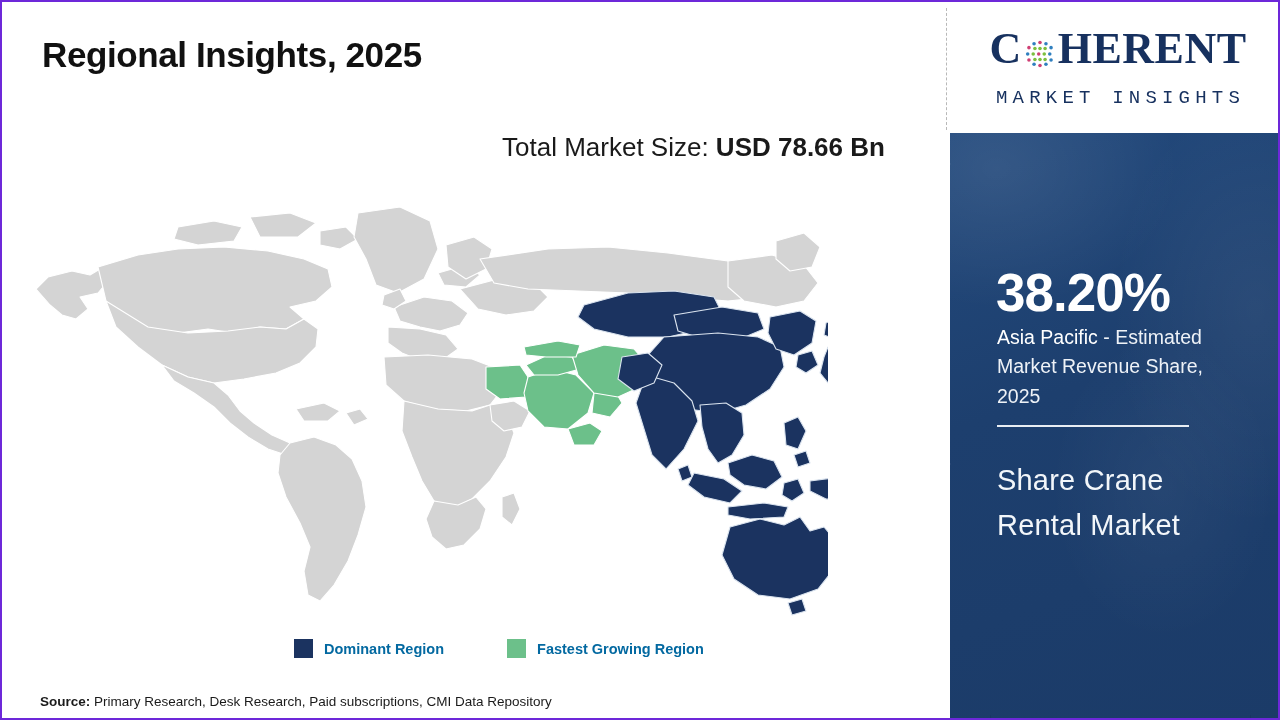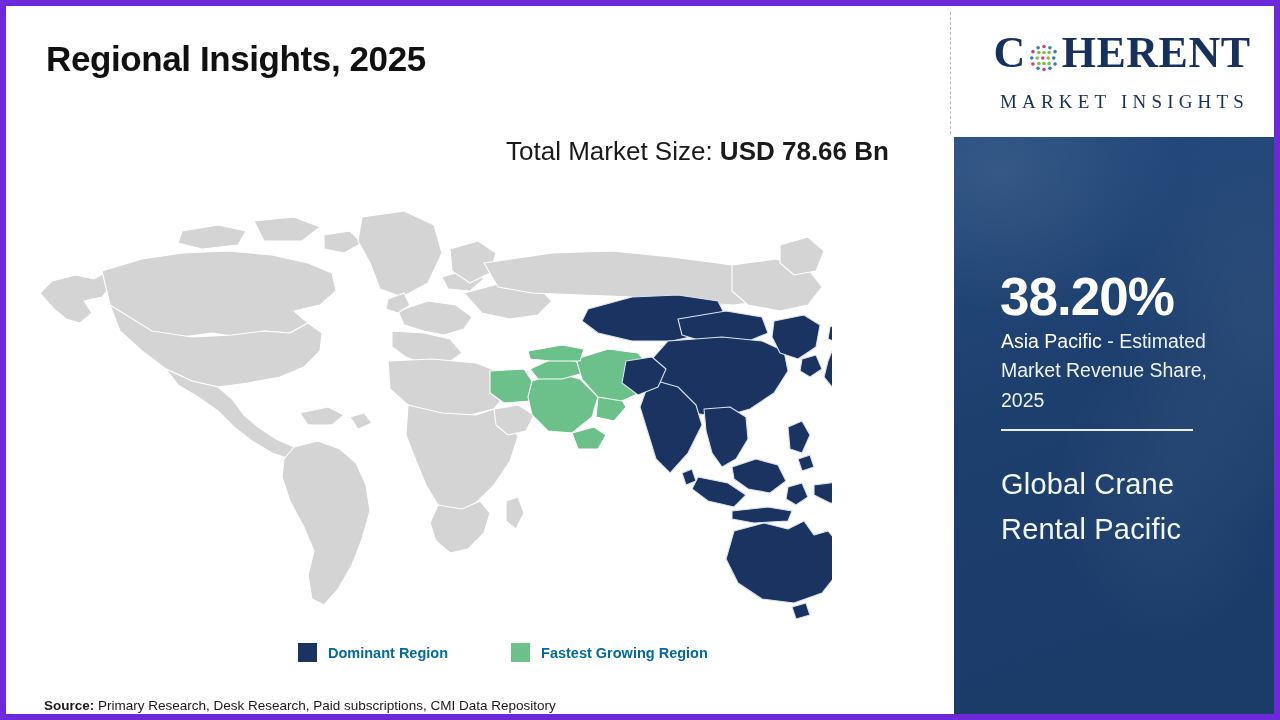--- a/index.html
+++ b/index.html
@@ -6,21 +6,21 @@
   html, body {
     width: 1280px; height: 720px;
     background: #ffffff;
     font-family: "Liberation Sans", sans-serif;
     overflow: hidden;
   }
   #canvas {
     position: relative;
     width: 1280px; height: 720px;
     background: #ffffff;
-    border: 6px solid #6d28d9;
+    border: 2px solid #6d28d9;
     overflow: hidden;
   }
 
   
   #left-pane {
     position: absolute;
     left: 0; top: 0;
     width: 944px; height: 718px;
     background: #ffffff;
   }
@@ -110,21 +110,21 @@
     letter-spacing: 0.5px;
     line-height: 1;
   }
   #logo-globe {
     width: 34px; height: 34px;
     margin: 0 1px;
     position: relative;
     top: 3px;
   }
   #logo-tagline {
-    font-family: Liberation Serif, serif;
+    font-family: Liberation Mono, monospace;
     font-size: 19px;
     color: #17315f;
     letter-spacing: 5.2px;
     margin-top: 16px;
     padding-left: 5px;
     text-align: center;
   }
 
   
   #right-panel {
@@ -367,16 +367,16 @@
     <div id="panel-texture"></div>
 
     <div id="stat-percent">38.20%</div>
 
     <div id="stat-desc">
       <span id="stat-region">Asia Pacific</span><span> - Estimated Market Revenue Share, 2025</span>
     </div>
 
     <div id="panel-divider"></div>
 
-    <div id="panel-market-name">Global Crane Rental Pacific</div>
+    <div id="panel-market-name">Share Crane Rental Market</div>
   </div>
 
 </div>
 
 </body></html>

